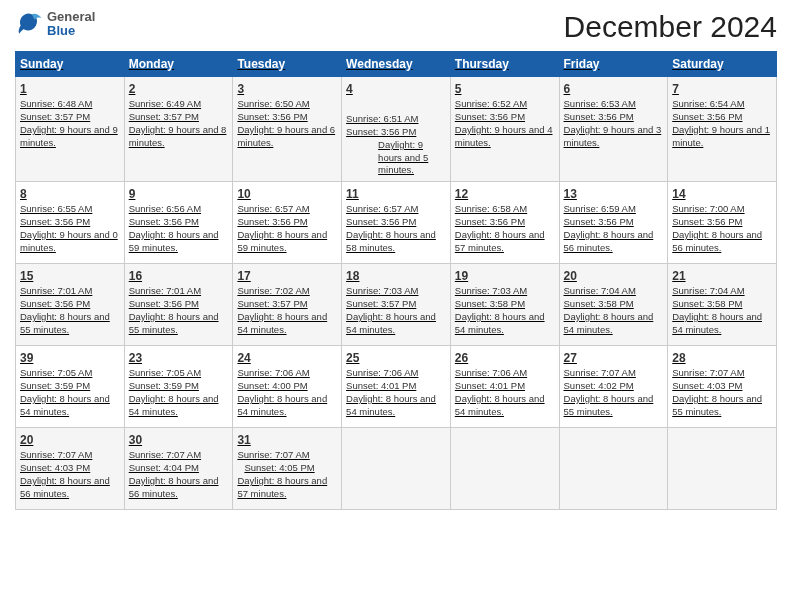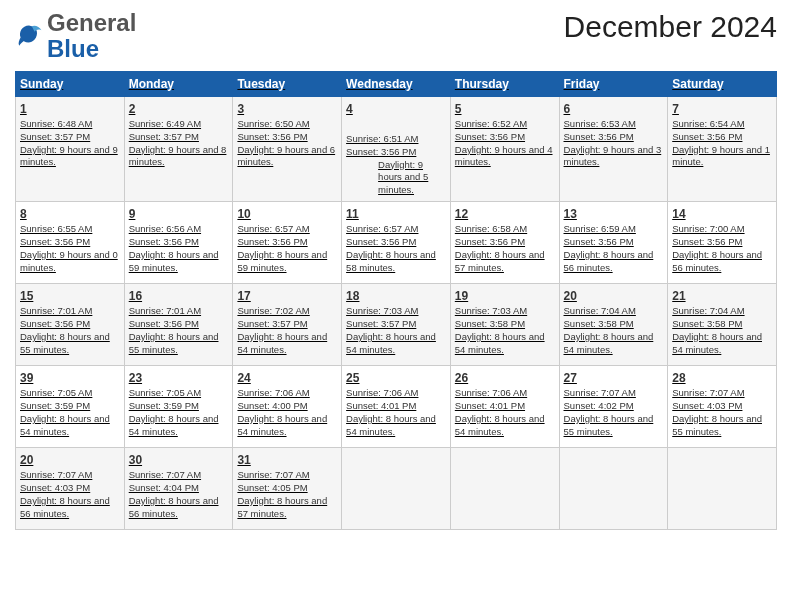--- a/index.html
+++ b/index.html
@@ -19,21 +19,21 @@
       justify-content: space-between;
       align-items: flex-start;
       margin-bottom: 8px;
     }
     .logo {
       display: flex;
       align-items: center;
       gap: 4px;
     }
     .logo-text {
-      font-size: 24px;
+      font-size: 13px;
       font-weight: bold;
       line-height: 1.1;
     }
     .logo-general { color: #555; }
     .logo-blue { color: #1a5fa8; }
     .logo-bird {
       width: 28px;
       height: 28px;
     }
     .title-area {
@@ -308,21 +308,21 @@
           </td>
           <td>
             <span class="day-num">30</span>
             <span style="display: block;">Sunrise: 7:07 AM</span>
             <span style="display: block;">Sunset: 4:04 PM</span>
             <span style="display: block;">Daylight: 8 hours and 56 minutes.</span>
           </td>
           <td>
             <span class="day-num">31</span>
             <span style="display: block;">Sunrise: 7:07 AM</span>
-            <span style="display: block;">Sunset: 4:05 PM</span>
+            <span style="display: block; margin-left: 7px;">Sunset: 4:05 PM</span>
             <span style="display: block;">Daylight: 8 hours and 57 minutes.</span>
           </td>
           <td class="empty-cell"></td>
           <td class="empty-cell"></td>
           <td class="empty-cell"></td>
           <td class="empty-cell"></td>
         </tr>
       </tbody>
   </table>
 </div>

